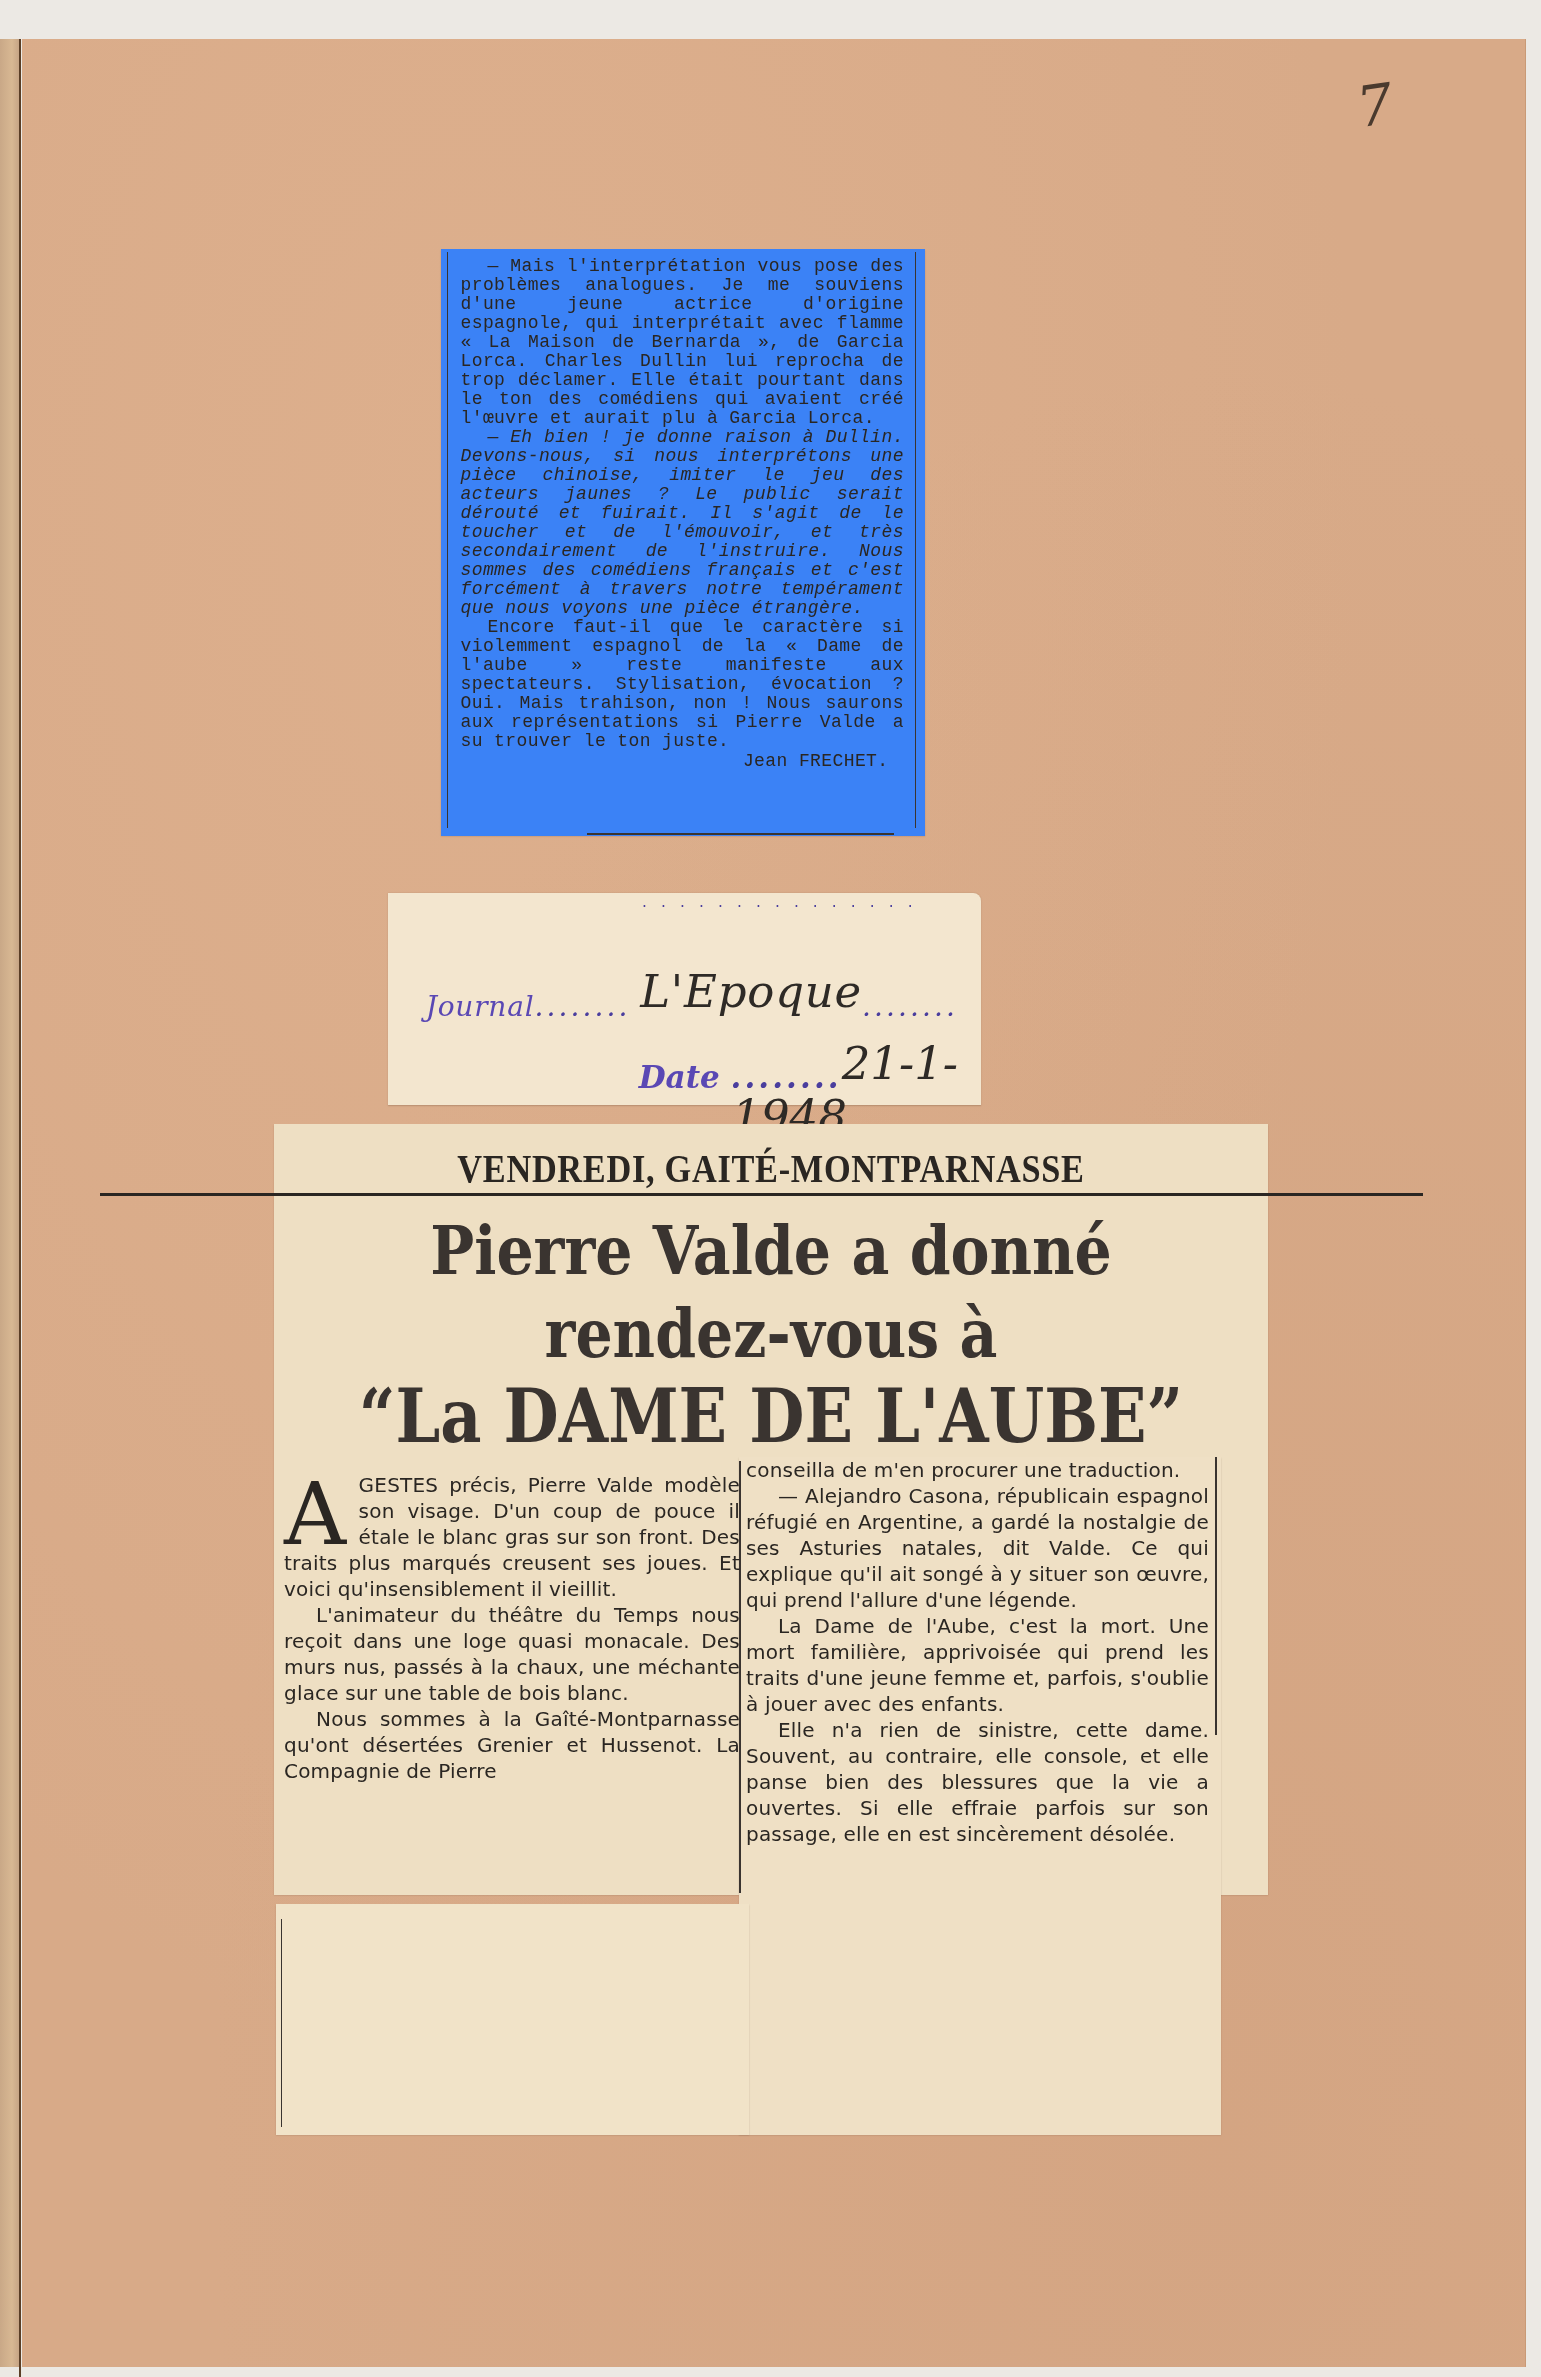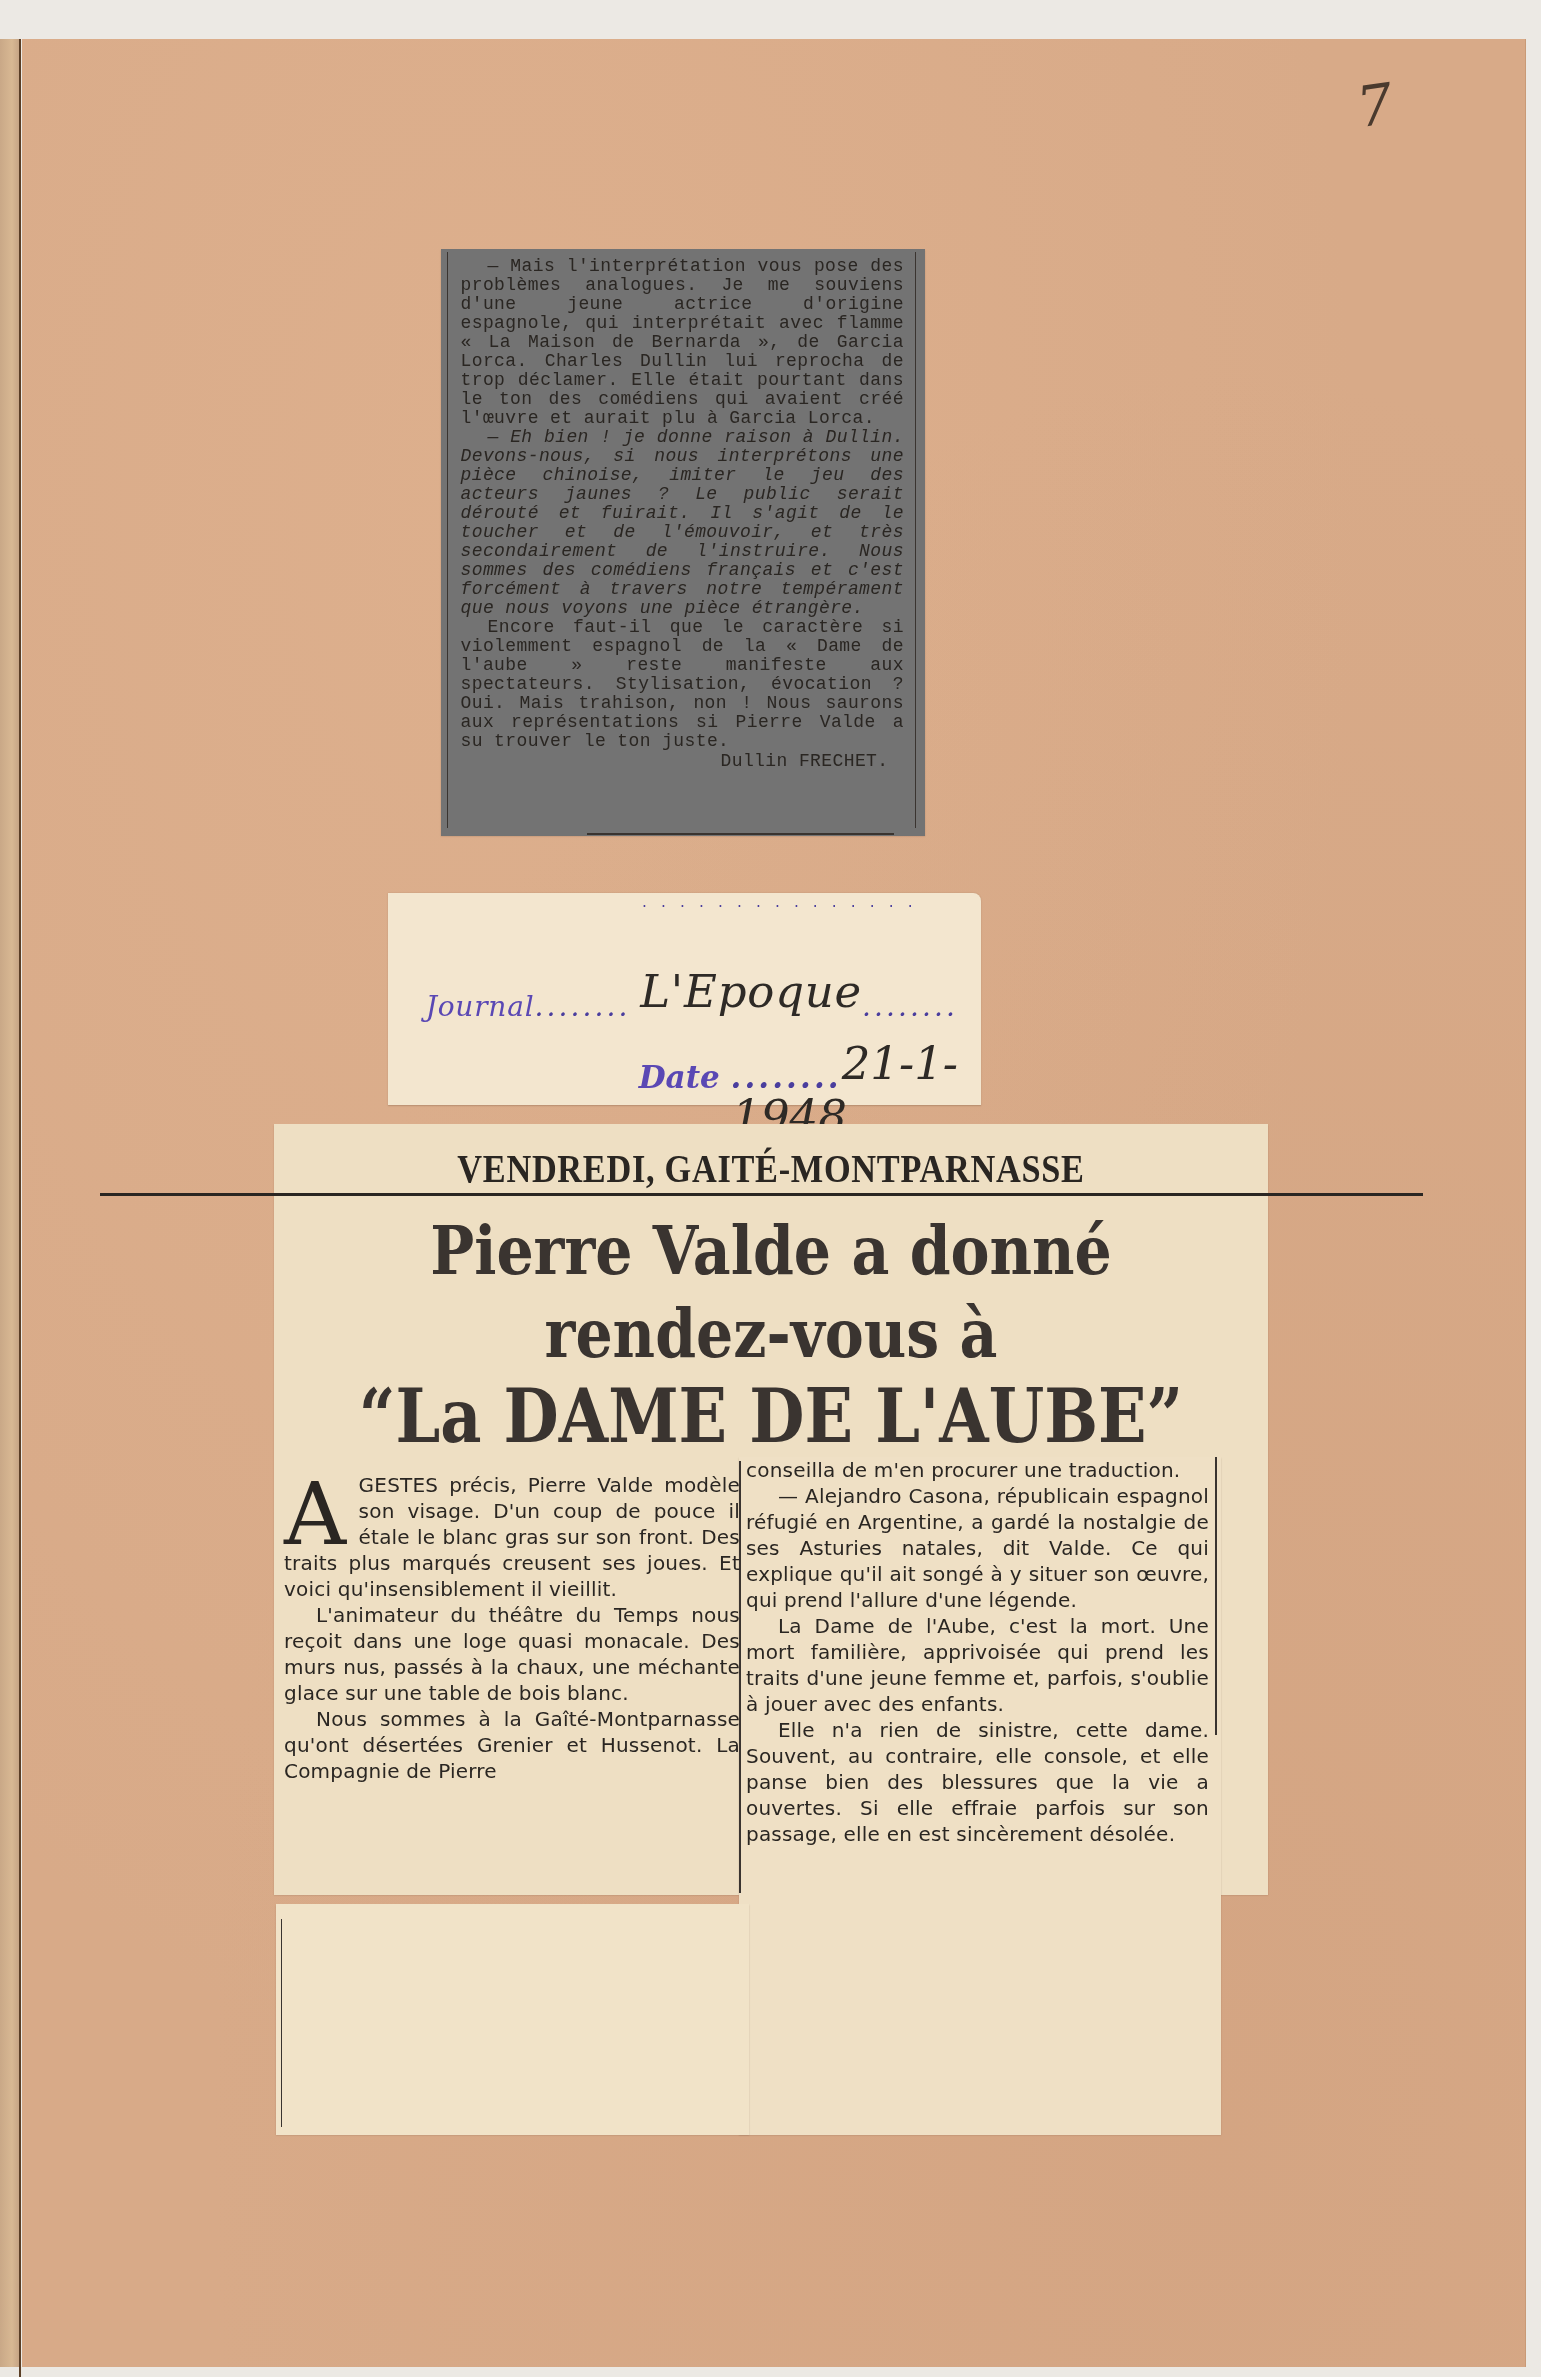--- a/index.html
+++ b/index.html
@@ -22,21 +22,21 @@
     background-image:
       radial-gradient(ellipse at 30% 20%, rgba(230,185,150,.35), transparent 60%),
       radial-gradient(ellipse at 80% 90%, rgba(200,150,115,.25), transparent 60%);
     border-right:1.5px solid #c99a76;
   }
   .page-number {
     position:absolute; left:1357px; top:73px; font-family:"DejaVu Serif", serif;
     font-size:56px; color:#4a3a2e; font-style:italic; transform:rotate(-8deg);
   }
   .clip {
-    position:absolute; background:#737373; color:#2a2622;
+    position:absolute; background:#3b82f6; color:#2a2622;
     box-shadow:0 0.8px 1.5px rgba(80,50,30,.25);
   }
   
   .clip1 { left:441px; top:249px; width:484px; height:587px; }
   .clip1 .inner {
     position:absolute; left:6.2px; top:3.1px; right:9.3px; bottom:7.7px;
     border-left:1.5px solid #3a3430; border-right:1.5px solid #3a3430;
     padding:4.6px 10.8px 0 12.3px;
     font-family:"Liberation Mono", monospace; font-size:18px; line-height:19px;
     text-align:justify; letter-spacing:0.4px;
@@ -99,21 +99,21 @@
 
 <div class="album-page"></div>
 
 <div class="page-number">7</div>
 
 <div class="clip clip1">
   <div class="inner">
     <p>— Mais l'interprétation vous pose des problèmes analogues. Je me souviens d'une jeune actrice d'origine espagnole, qui interprétait avec flamme « La Maison de Bernarda », de Garcia Lorca. Charles Dullin lui reprocha de trop déclamer. Elle était pourtant dans le ton des comédiens qui avaient créé l'œuvre et aurait plu à Garcia Lorca.</p>
     <p class="it">— Eh bien ! je donne raison à Dullin. Devons-nous, si nous interprétons une pièce chinoise, imiter le jeu des acteurs jaunes ? Le public serait dérouté et fuirait. Il s'agit de le toucher et de l'émouvoir, et très secondairement de l'instruire. Nous sommes des comédiens français et c'est forcément à travers notre tempérament que nous voyons une pièce étrangère.</p>
     <p>Encore faut-il que le caractère si violemment espagnol de la « Dame de l'aube » reste manifeste aux spectateurs. Stylisation, évocation ? Oui. Mais trahison, non ! Nous saurons aux représentations si Pierre Valde a su trouver le ton juste.</p>
-    <div class="sig">Dullin FRECHET.</div>
+    <div class="sig">Jean FRECHET.</div>
   </div>
   <div class="foot-rule"></div>
 </div>
 
 <div class="clip clip2">
   <div class="top-dots">· · · · · · · · · · · · · · ·</div>
   <div class="row journal-row">
     <span>Journal</span><span class="dots">........</span>
     <span class="hand">L'Epoque</span><span class="dots">........</span>
   </div>

